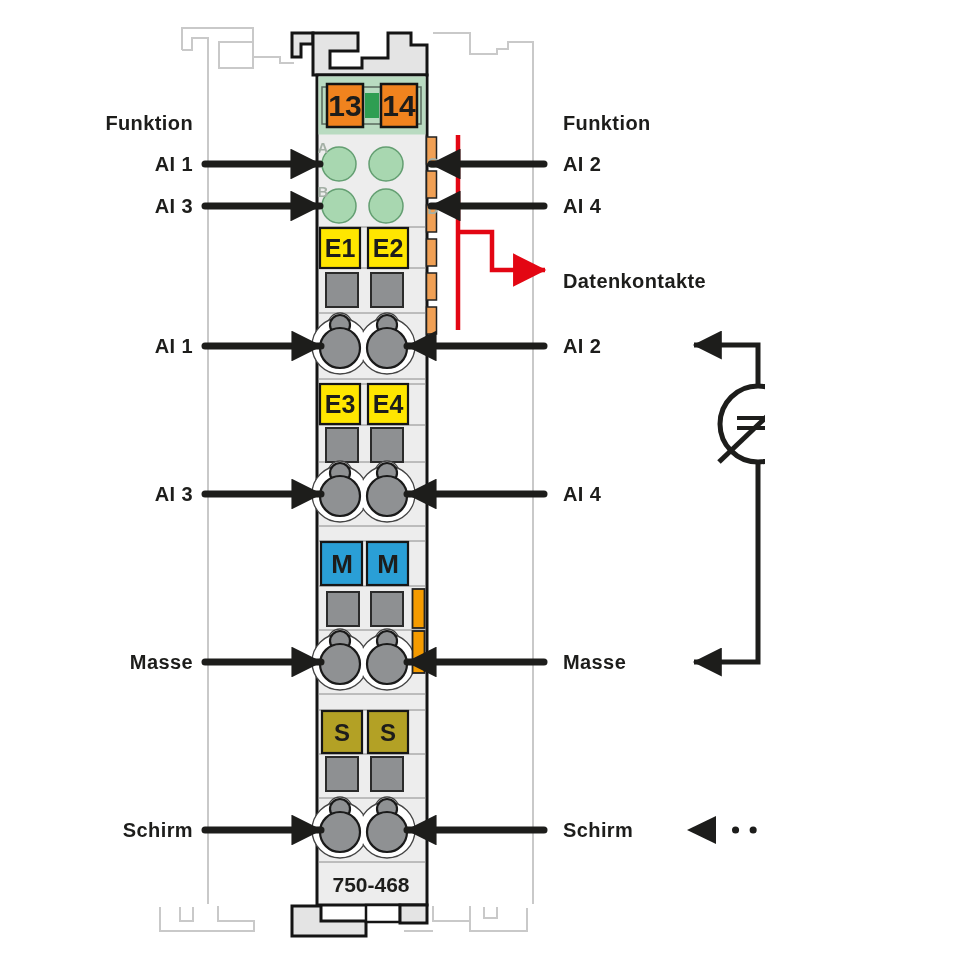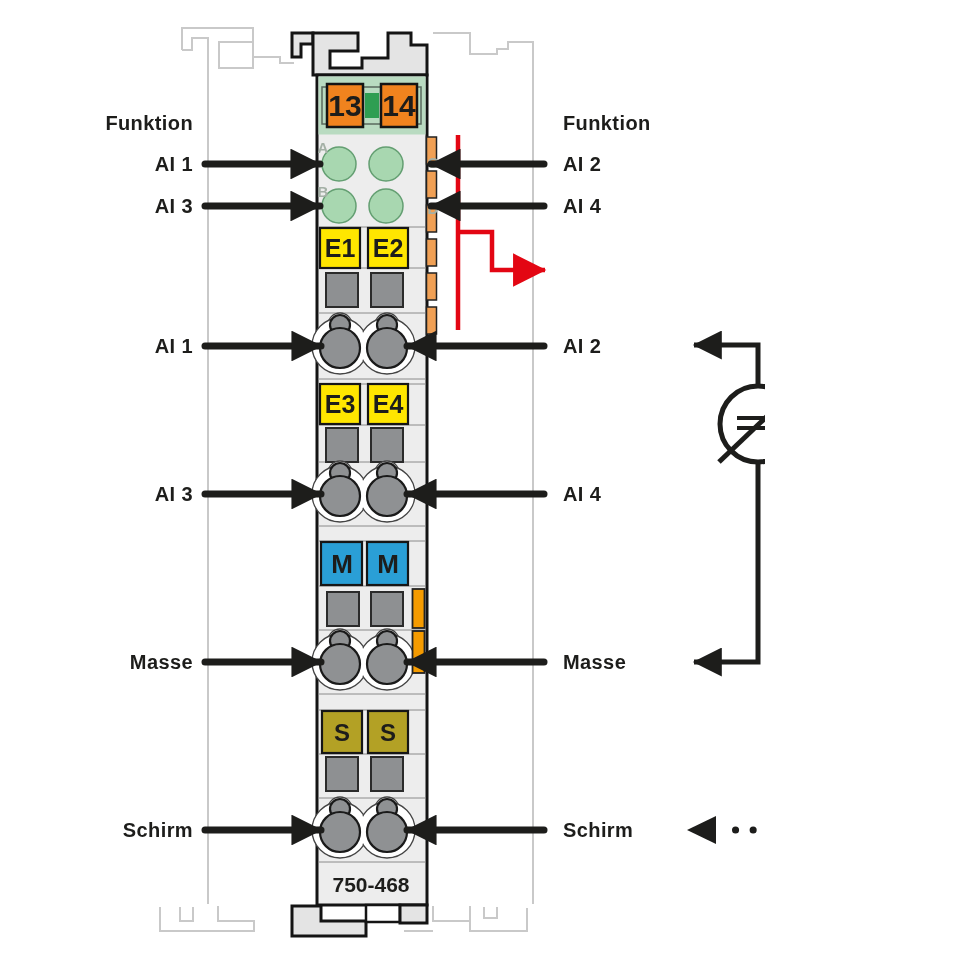--- a/index.html
+++ b/index.html
@@ -248,18 +248,19 @@
 <div class="lbl left" style="top:164px">AI 1</div>
 <div class="lbl left" style="top:206px">AI 3</div>
 <div class="lbl left" style="top:346px">AI 1</div>
 <div class="lbl left" style="top:494px">AI 3</div>
 <div class="lbl left" style="top:662px">Masse</div>
 <div class="lbl left" style="top:830px">Schirm</div>
 
 <div class="lbl right" style="top:123px">Funktion</div>
 <div class="lbl right" style="top:164px">AI 2</div>
 <div class="lbl right" style="top:206px">AI 4</div>
+<div class="lbl right" style="top:281px">Datenkontakte</div>
 <div class="lbl right" style="top:346px">AI 2</div>
 <div class="lbl right" style="top:494px">AI 4</div>
 <div class="lbl right" style="top:662px">Masse</div>
 <div class="lbl right" style="top:830px">Schirm</div>
 
 </div>
 
 </body></html>

